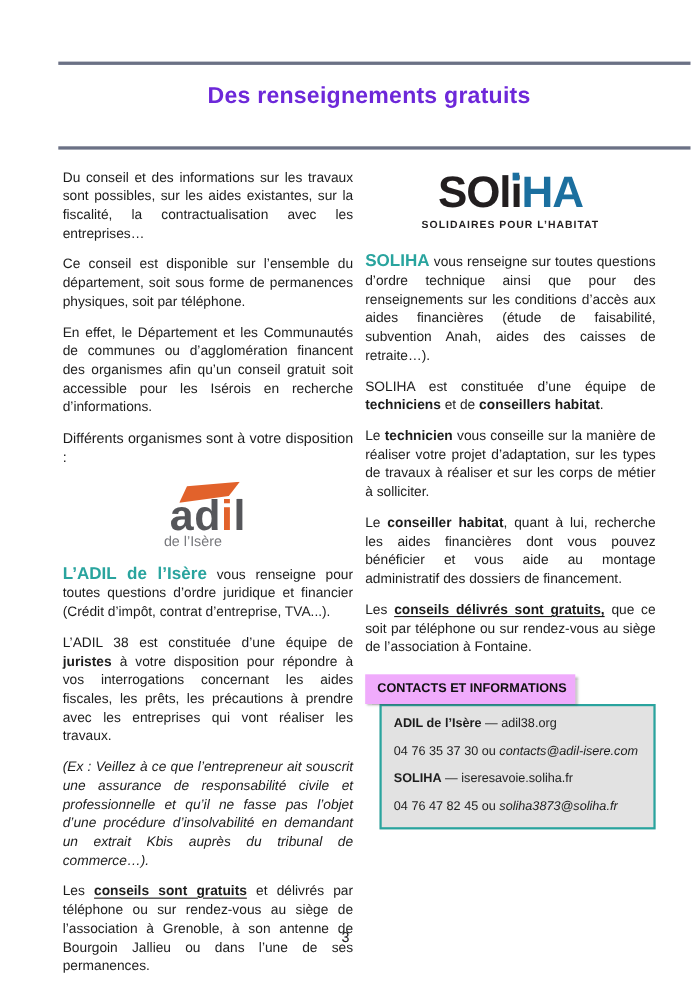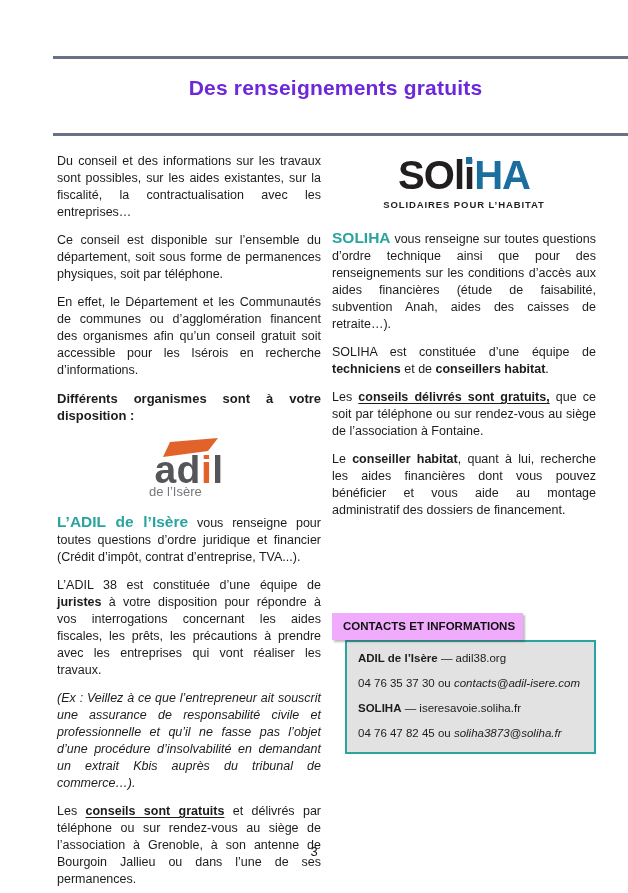--- a/index.html
+++ b/index.html
@@ -41,21 +41,21 @@
     line-height: 17px;
     text-align: justify;
   }
   .col-left  { left: 57px;  top: 153px; }
   .col-right { left: 332px; top: 156px; }
   .col p { margin: 0 0 11px 0; }
   .bold { font-weight: bold; }
   .bu { font-weight: bold; text-decoration: underline; text-underline-offset: 2px; }
   .italic-para { font-style: italic; }
   .section-heading {
-    font-weight: bold;
+    font-weight: normal;
     font-size: 13px;
     margin: 7px 0 14px 0;
     text-align: justify;
   }
   .lead-teal {
     color: #29a49e;
     font-weight: bold;
     font-size: 15.5px;
   }
   
@@ -187,24 +187,25 @@
   <div class="col col-right">
     <div class="soliha-logo">
       <div class="soliha-word"><span>SOl</span><span class="soliha-i">i</span><span class="blue">HA</span></div>
       <div class="soliha-tagline">SOLIDAIRES POUR L’HABITAT</div>
     </div>
 
     <p><span class="lead-teal">SOLIHA</span><span> vous renseigne sur toutes questions d’ordre technique ainsi que pour des renseignements sur les conditions d’accès aux aides financières (étude de faisabilité, subvention Anah, aides des caisses de retraite…).</span></p>
 
     <p><span>SOLIHA est constituée d’une équipe de </span><span class="bold">techniciens</span><span> et de </span><span class="bold">conseillers habitat</span><span>.</span></p>
 
+    <p><span>Le </span><span class="bold">technicien</span><span> vous conseille sur la manière de réaliser votre projet d’adaptation, sur les types de travaux à réaliser et sur les corps de métier à solliciter.</span></p>
+
+    <p><span>Le </span><span class="bold">conseiller habitat</span><span>, quant à lui, recherche les aides financières dont vous pouvez bénéficier et vous aide au montage administratif des dossiers de financement.</span></p>
 
     <p><span>Les </span><span class="bu">conseils délivrés sont gratuits,</span><span> que ce soit par téléphone ou sur rendez-vous au siège de l’association à Fontaine.</span></p>
-
-    <p><span>Le </span><span class="bold">conseiller habitat</span><span>, quant à lui, recherche les aides financières dont vous pouvez bénéficier et vous aide au montage administratif des dossiers de financement.</span></p>
   </div>
 
   <div class="contacts-header">CONTACTS ET INFORMATIONS</div>
   <div class="contacts-box">
     <div class="contact-line"><span class="bold">ADIL de l’Isère</span><span> — </span><span>adil38.org</span></div>
     <div class="contact-line"><span>04 76 35 37 30 ou </span><i>contacts@adil-isere.com</i></div>
     <div class="contact-line"><span class="bold">SOLIHA</span><span> — </span><span>iseresavoie.soliha.fr</span></div>
     <div class="contact-line"><span>04 76 47 82 45 ou </span><i>soliha3873@soliha.fr</i></div>
   </div>
 

